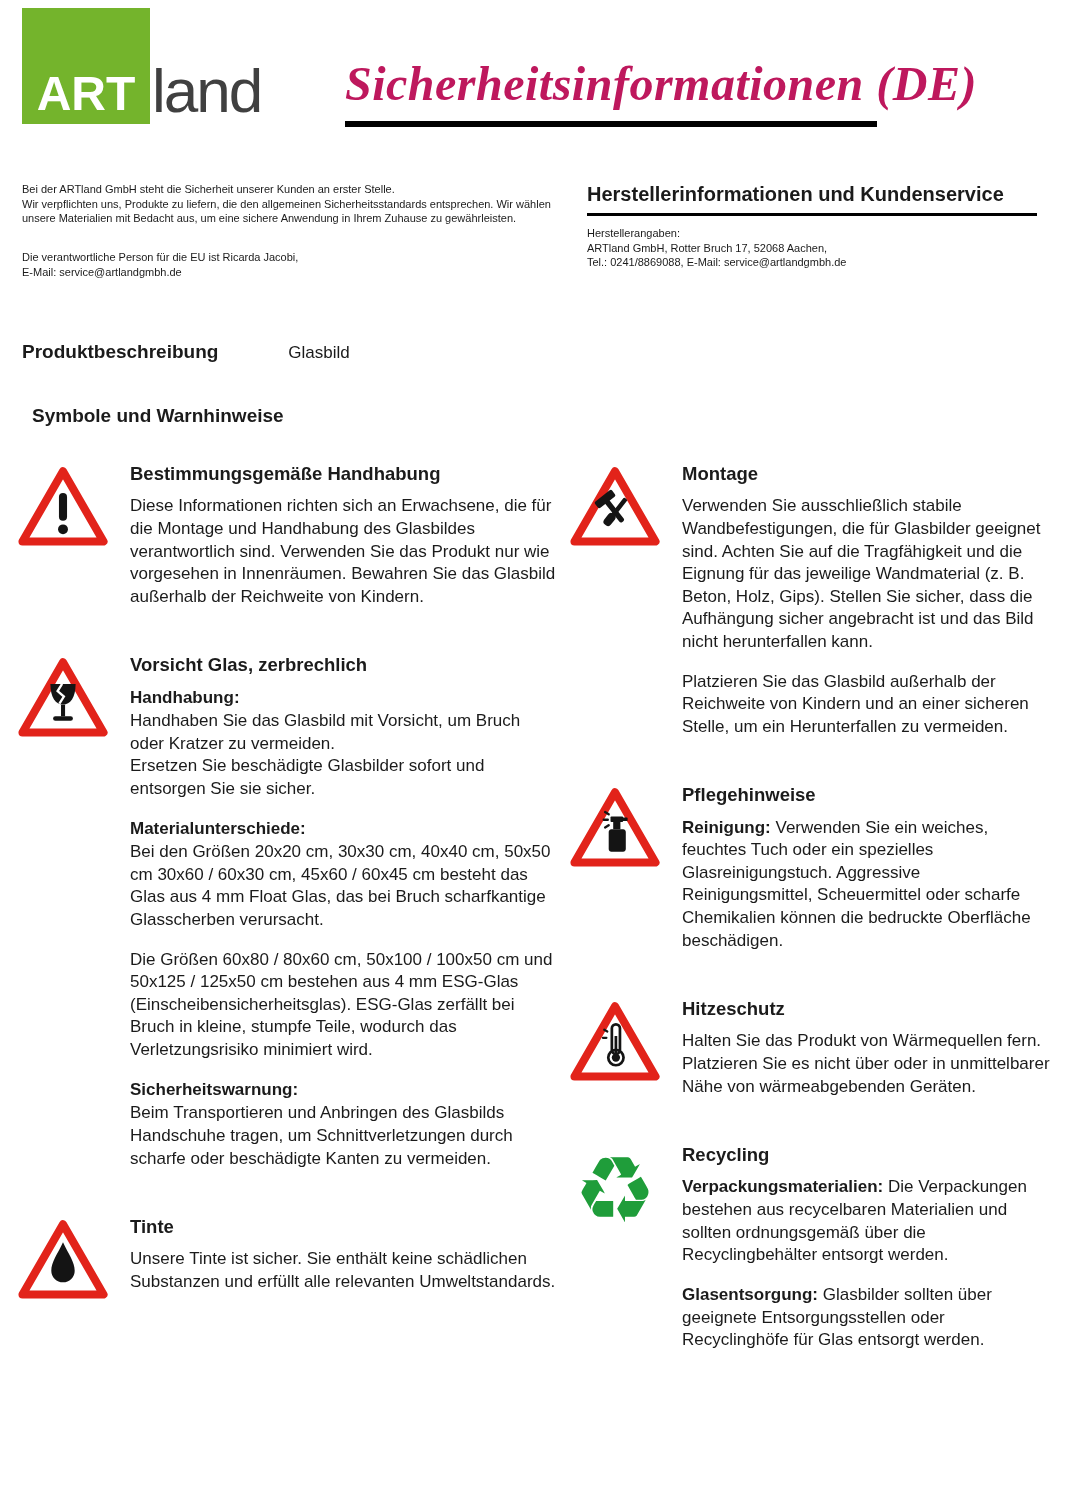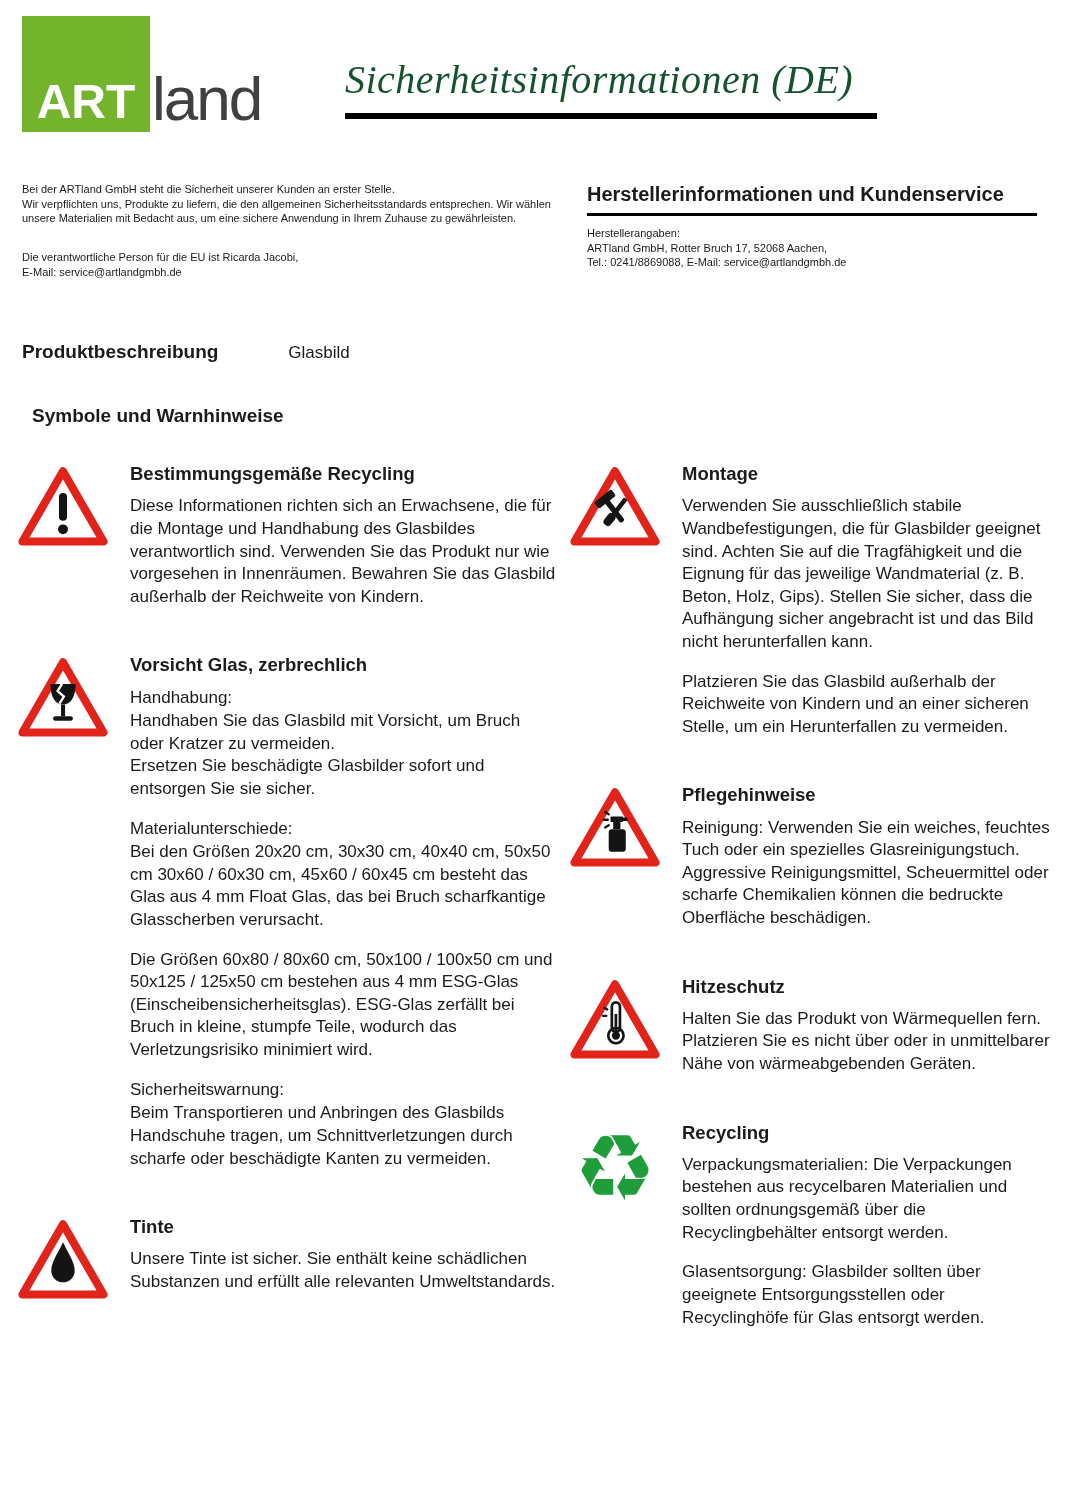--- a/index.html
+++ b/index.html
@@ -12,34 +12,34 @@
   .page {
     position: relative;
     width: 1082px;
     height: 1500px;
     background: #fff;
     overflow: hidden;
   }
 
   
   .header { position: relative; height: 152px; }
-  .logo { position: absolute; left: 22px; top: 16px; display: flex; align-items: flex-end; }
+  .logo { position: absolute; left: 22px; top: 8px; display: flex; align-items: flex-end; }
   .logo-box {
     width: 128px; height: 116px;
     background: var(--logo-green, #74b42c);
     display: flex; align-items: flex-end; justify-content: center;
     padding-bottom: 6px;
   }
   .logo-art { color: #fff; font-weight: bold; font-size: 48px; line-height: 1; letter-spacing: 0; }
   .logo-land { color: #404040; font-size: 62px; line-height: 1; margin-left: 2px; margin-bottom: 2px; letter-spacing: -2px; }
   .title-wrap { position: absolute; left: 345px; top: 56px; width: 532px; }
   .page-title {
     font-family: "Liberation Serif", serif;
-    font-style: italic; font-weight: 400;
-    font-size: 40px; color: #14532d; white-space: nowrap; letter-spacing: 0.5px;
+    font-style: italic; font-weight: 700;
+    font-size: 48px; color: #be185d; white-space: nowrap; letter-spacing: 0.5px;
   }
   .title-rule { height: 6px; background: #000; margin-top: 10px; }
 
   
   .intro { display: grid; grid-template-columns: 540px 450px; column-gap: 25px; padding-left: 22px; margin-top: 30px; }
   .pre { font-size: 11px; line-height: 1.33; white-space: pre-line; }
   .block2 { margin-top: 24px; }
   .mfr-heading { font-size: 20px; font-weight: bold; line-height: 1.2; }
   .mfr-rule { height: 3px; background: #000; margin: 7px 0 10px; }
 
@@ -56,21 +56,21 @@
   .icon-slot svg { width: 90px; height: auto; display: block; margin: 0 auto; }
   .warn-tri { fill: #fff; stroke: var(--warning-red, #e2231a); stroke-width: 9; stroke-linejoin: round; }
   .recycle-glyph {
     display: block; text-align: center;
     font-size: 92px; line-height: 88px;
     color: var(--recycle-green, #1f9d3a);
   }
   .sec-heading { font-size: 18.5px; font-weight: bold; margin-bottom: 10px; line-height: 1.2; }
   .block { font-size: 17px; line-height: 1.33; margin-bottom: 17px; white-space: pre-line; }
   .block:last-child { margin-bottom: 0; }
-  .lbl { display: block; font-weight: normal; margin-bottom: 1px; }
+  .lbl { display: block; font-weight: bold; margin-bottom: 1px; }
   .lbl.inline { display: inline; }
 </style>
 </head>
 <body>
 
 <div class="page">
 
   <header class="header">
     <div class="logo">
       <div class="logo-box">
@@ -111,21 +111,21 @@
     <div class="sym-col">
   <div class="warn-section">
     <div class="icon-slot">
             <svg viewBox="0 0 100 92" xmlns="http://www.w3.org/2000/svg">
     <polygon class="warn-tri" points="50,7 95,85 5,85"></polygon>
     <rect x="45.5" y="31" width="9" height="31" rx="4.5" fill="#141414"></rect>
     <circle cx="50" cy="71.5" r="5.5" fill="#141414"></circle>
   </svg>
           </div>
     <div class="sec-body">
-      <h3 class="sec-heading">Bestimmungsgemäße Recycling</h3>
+      <h3 class="sec-heading">Bestimmungsgemäße Handhabung</h3>
     <p class="block"><span>Diese Informationen richten sich an Erwachsene, die für die Montage und Handhabung des Glasbildes verantwortlich sind. Verwenden Sie das Produkt nur wie vorgesehen in Innenräumen. Bewahren Sie das Glasbild außerhalb der Reichweite von Kindern.</span></p>
           </div>
   </div>
 
   <div class="warn-section">
     <div class="icon-slot">
             <svg viewBox="0 0 100 92" xmlns="http://www.w3.org/2000/svg">
     <polygon class="warn-tri" points="50,7 95,85 5,85"></polygon>
     <path d="M36 31 h28 c0 15 -6 23 -14 23 c-8 0 -14 -8 -14 -23 z" fill="#141414"></path>
     <path d="M49 31 l-5 8 l7 6 l-5 8" stroke="#fff" stroke-width="2.6" fill="none"></path>

